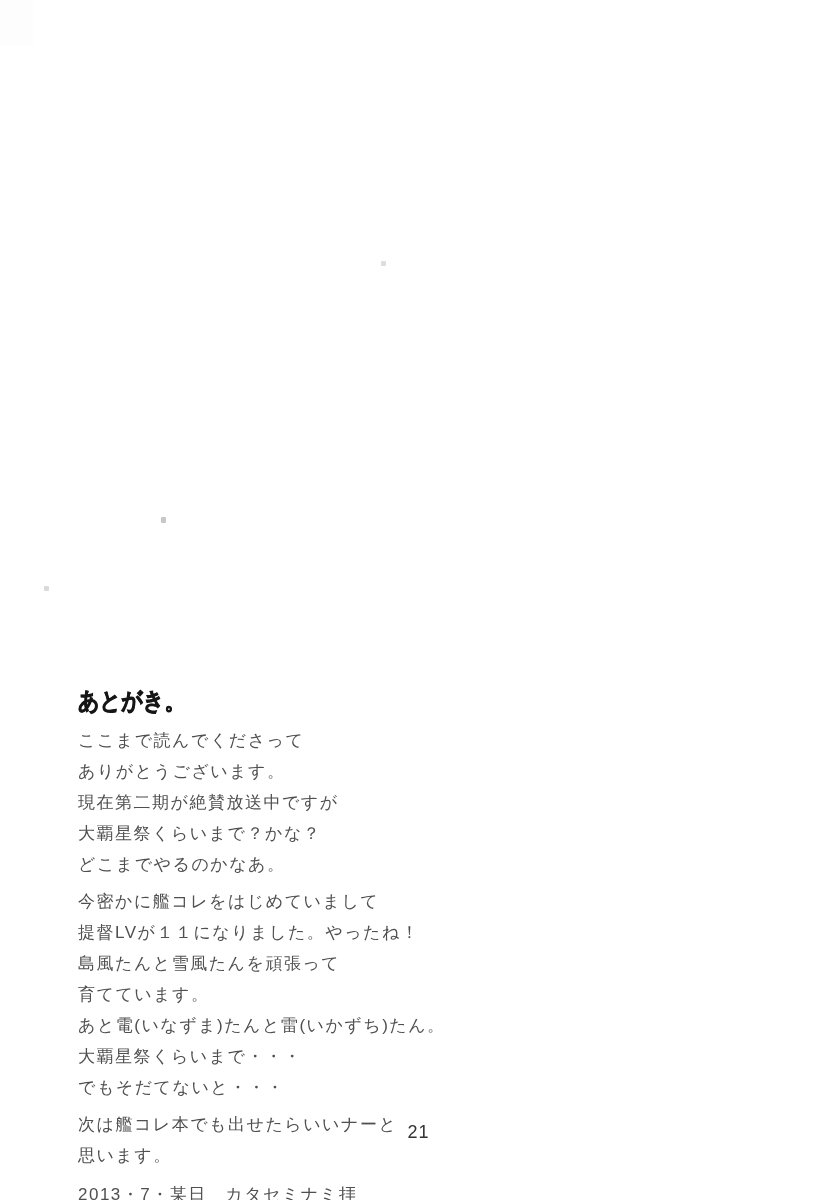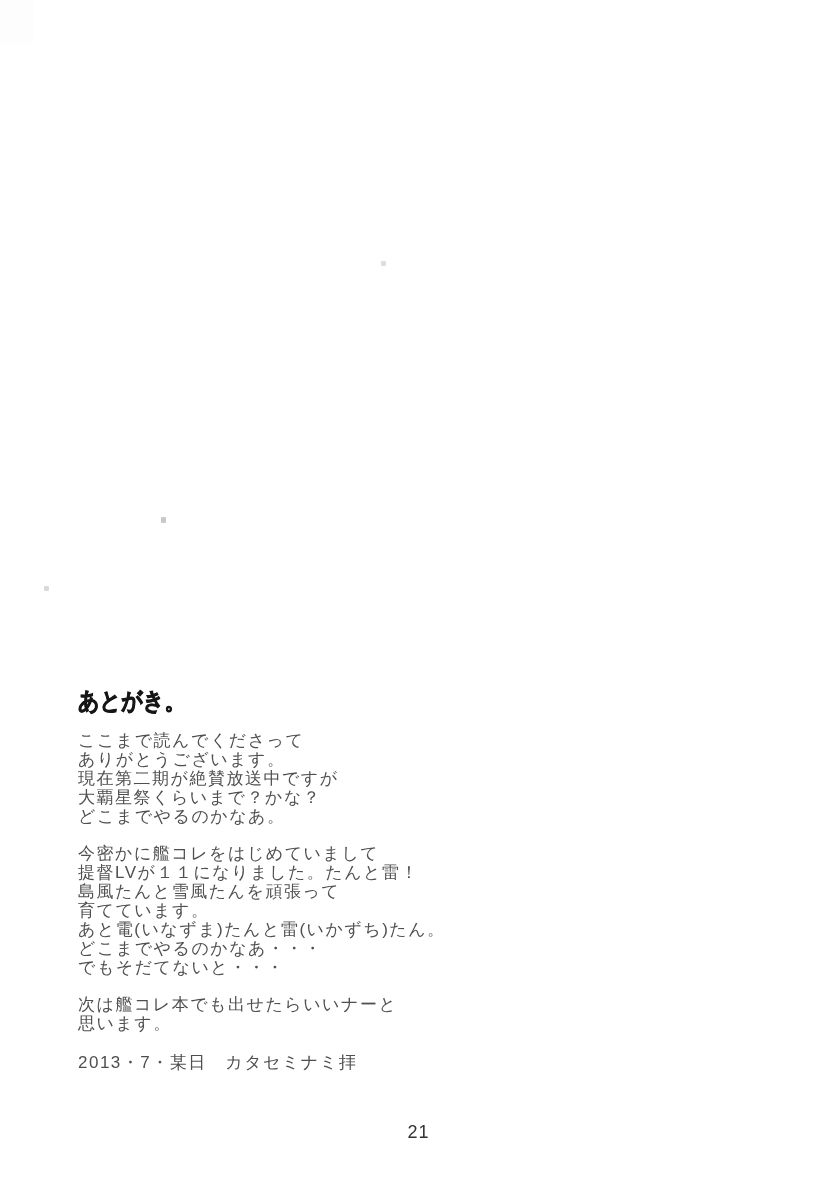--- a/index.html
+++ b/index.html
@@ -58,21 +58,21 @@
     line-height: 26px;
     font-weight: 900;
     letter-spacing: 0px;
     color: var(--title);
     transform: scaleX(0.88);
     transform-origin: left center;
     
     -webkit-text-stroke: 0.8px var(--title);
   }
   .para { margin: 0 0 18px 0; }
-  .line { min-height: 19px; }
+  .line { min-height: 19px; margin-top: 12px; }
   .signature { margin-top: 20px; }
 
   .page-number {
     position: absolute;
     left: 0;
     top: 1122px;
     width: 100%;
     text-align: center;
     font-size: 18px;
     letter-spacing: 1px;
@@ -95,25 +95,25 @@
     <div class="para">
       <div class="line">ここまで読んでくださって</div>
       <div class="line">ありがとうございます。</div>
       <div class="line">現在第二期が絶賛放送中ですが</div>
       <div class="line">大覇星祭くらいまで？かな？</div>
       <div class="line">どこまでやるのかなあ。</div>
     </div>
 
     <div class="para">
       <div class="line">今密かに艦コレをはじめていまして</div>
-      <div class="line">提督LVが１１になりました。たんと雷！</div>
+      <div class="line">提督LVが１１になりました。やったね！</div>
       <div class="line">島風たんと雪風たんを頑張って</div>
       <div class="line">育てています。</div>
       <div class="line">あと電(いなずま)たんと雷(いかずち)たん。</div>
-      <div class="line">どこまでやるのかなあ・・・</div>
+      <div class="line">大覇星祭くらいまで・・・</div>
       <div class="line">でもそだてないと・・・</div>
     </div>
 
     <div class="para">
       <div class="line">次は艦コレ本でも出せたらいいナーと</div>
       <div class="line">思います。</div>
     </div>
 
     <div class="line signature">2013・7・某日　カタセミナミ拝</div>
   </section>

